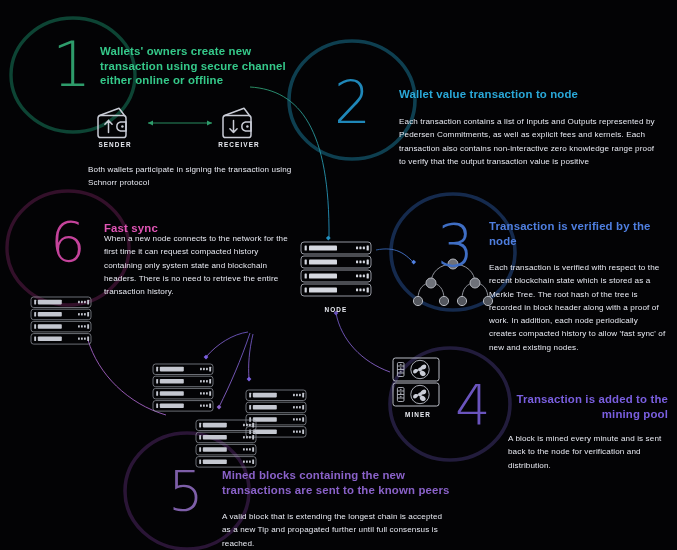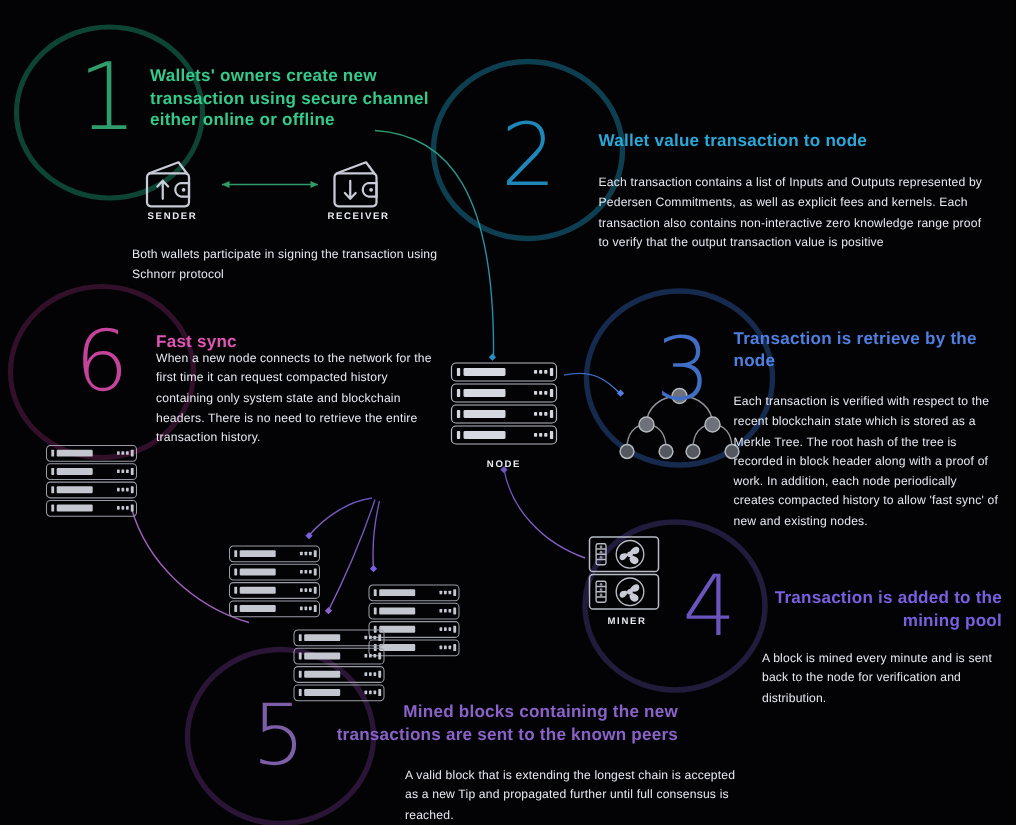--- a/index.html
+++ b/index.html
@@ -201,21 +201,21 @@
       <circle cx="70" cy="28" r="5" fill="#6e7179"></circle>
       <circle cx="13" cy="46" r="4.6" fill="#54575e"></circle>
       <circle cx="39" cy="46" r="4.6" fill="#54575e"></circle>
       <circle cx="57" cy="46" r="4.6" fill="#54575e"></circle>
       <circle cx="83" cy="46" r="4.6" fill="#54575e"></circle>
     </g>
   </svg>
 
   <div class="step">
     <div class="step-num" style="left:437px;top:217px;font-size:58px;color:#3f6ec4;">3</div>
-    <div class="step-title" style="left:489px;top:219px;width:180px;color:#4f7fe0;">Transaction is retrieve by the node</div>
+    <div class="step-title" style="left:489px;top:219px;width:180px;color:#4f7fe0;">Transaction is verified by the node</div>
     <div class="step-body" style="left:489px;top:261px;width:178px;">Each transaction is verified with respect to the recent blockchain state which is stored as a Merkle Tree. The root hash of the tree is recorded in block header along with a proof of work. In addition, each node periodically creates compacted history to allow 'fast sync' of new and existing nodes.</div>
   </div>
 
   <svg class="icon" style="left:392px;top:357px;" width="52" height="56" viewBox="0 0 52 56">
     <g fill="none" stroke="#b9bcc6" stroke-width="1">
       <rect x="1" y="1" width="46" height="23" rx="2.4"></rect>
       <rect x="1" y="26" width="46" height="23" rx="2.4"></rect>
     </g>
     <g fill="none" stroke="#b9bcc6" stroke-width="0.9">
       <g transform="translate(0,0)">
@@ -431,22 +431,22 @@
           <rect x="48" y="4.8" width="1.8" height="2.4" rx="0.4"></rect>
           <rect x="51" y="4.8" width="1.8" height="2.4" rx="0.4"></rect>
           <rect x="54" y="4.8" width="1.8" height="2.4" rx="0.4"></rect>
           <rect x="57.2" y="3.8" width="1.9" height="4.6" rx="0.4"></rect>
         </g>
     </g>
   </svg>
 
   <div class="step">
     <div class="step-num" style="left:168px;top:463px;font-size:56px;color:#7d5ea8;">5</div>
-    <div class="step-title" style="left:222px;top:468px;width:230px;color:#8a62c9;text-align:right;">Mined blocks containing the new transactions are sent to the known peers</div>
-    <div class="step-body" style="left:222px;top:510px;width:230px;margin-left:48px;">A valid block that is extending the longest chain is accepted as a new Tip and propagated further until full consensus is reached.</div>
+    <div class="step-title" style="left:222px;top:468px;width:230px;color:#8a62c9;">Mined blocks containing the new transactions are sent to the known peers</div>
+    <div class="step-body" style="left:222px;top:510px;width:230px;">A valid block that is extending the longest chain is accepted as a new Tip and propagated further until full consensus is reached.</div>
   </div>
 
   <div class="step">
     <div class="step-num" style="left:50px;top:214px;font-size:56px;color:#c4439b;">6</div>
     <div class="step-title" style="left:104px;top:221px;width:180px;color:#e055b5;">Fast sync</div>
     <div class="step-body" style="left:104px;top:232px;width:186px;">When a new node connects to the network for the first time it can request compacted history containing only system state and blockchain headers. There is no need to retrieve the entire transaction history.</div>
   </div>
 
 </div>
 

